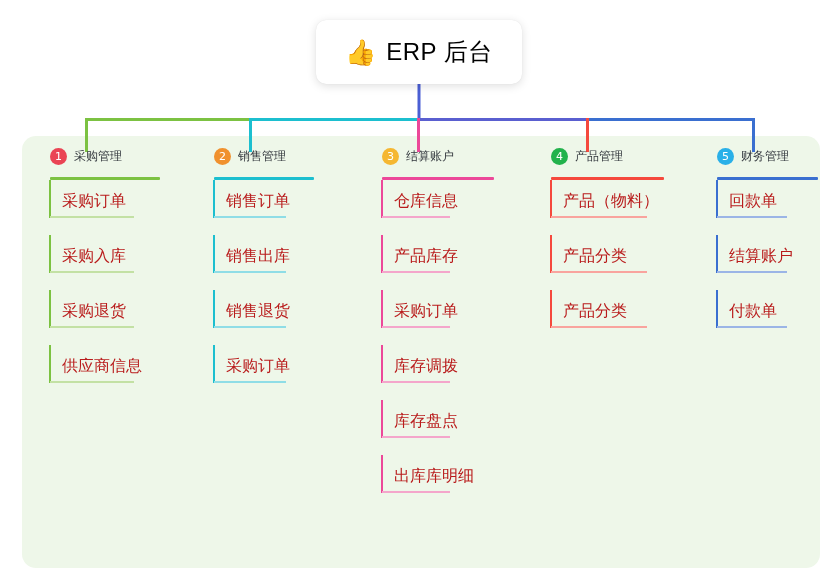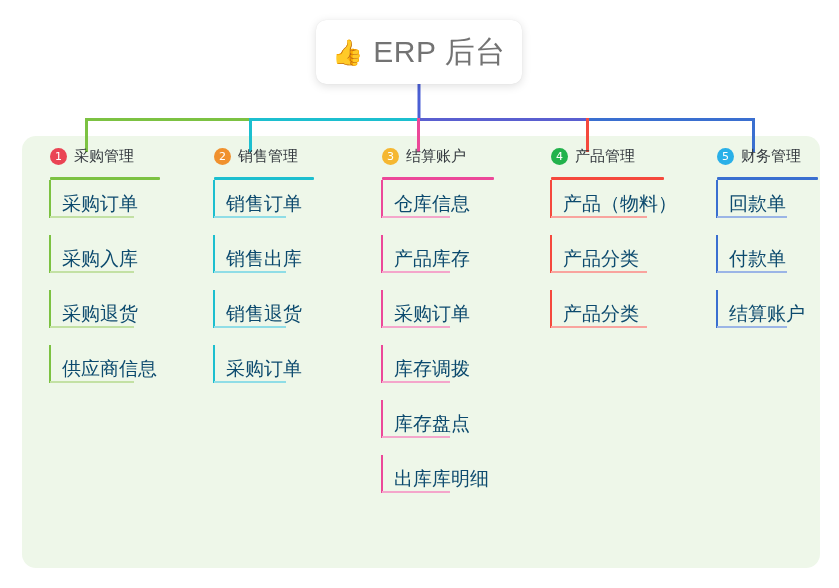--- a/index.html
+++ b/index.html
@@ -34,22 +34,22 @@
     justify-content: center;
     gap: 10px;
     box-sizing: border-box;
   }
   #root-node .thumb {
     font-size: 25px;
     line-height: 1;
     display: inline-block;
   }
   #root-node .root-label {
-    font-size: 30px;
-    color: #737373;
+    font-size: 24px;
+    color: #000000;
     letter-spacing: 0.5px;
     white-space: nowrap;
   }
 
   
   #wires {
     position: absolute;
     left: 0; top: 0;
     width: 839px;
     height: 588px;
@@ -86,21 +86,21 @@
     height: 17px;
     border-radius: 50%;
     color: #ffffff;
     font-size: 11px;
     line-height: 17px;
     text-align: center;
     flex: 0 0 auto;
     font-family: "DejaVu Sans", sans-serif;
   }
   .col-title {
-    font-size: 15px;
+    font-size: 12px;
     color: #33383e;
     font-weight: normal;
   }
   .head-rule {
     height: 3px;
     border-radius: 1px;
     margin-top: 8px;
   }
 
   .children {
@@ -108,22 +108,22 @@
     margin-top: 0;
   }
   .child {
     position: relative;
     height: 55px;
   }
   .child .child-label {
     position: absolute;
     left: 26px;
     top: 11px;
-    font-size: 19px;
-    color: #0c4a6e;
+    font-size: 16px;
+    color: #b91c1c;
     white-space: nowrap;
   }
   .child .child-rule {
     position: absolute;
     left: 14px;
     top: 36px;
     height: 2px;
   }
   .child .child-stem {
     position: absolute;
@@ -289,27 +289,27 @@
           <span class="badge" style="background: rgb(42, 176, 232);">5</span>
           <span class="col-title">财务管理</span>
         </div>
         <div class="head-rule" style="background: rgb(58, 111, 208); width: 101px; margin-left: 14px;"></div>
         <div class="children">
           <div class="child">
             <span class="child-stem" style="background: rgb(58, 111, 208);"></span>
             <span class="child-label">回款单</span>
             <span class="child-rule" style="background: rgb(155, 181, 230); width: 70px;"></span>
           </div>
+          <div class="child tail">
+            <span class="child-stem" style="background: rgb(58, 111, 208);"></span>
+            <span class="child-label">结算账户</span>
+            <span class="child-rule" style="background: rgb(155, 181, 230); width: 70px;"></span>
+          </div>
           <div class="child">
             <span class="child-stem" style="background: rgb(58, 111, 208);"></span>
             <span class="child-label">付款单</span>
             <span class="child-rule" style="background: rgb(155, 181, 230); width: 70px;"></span>
           </div>
-          <div class="child tail">
-            <span class="child-stem" style="background: rgb(58, 111, 208);"></span>
-            <span class="child-label">结算账户</span>
-            <span class="child-rule" style="background: rgb(155, 181, 230); width: 70px;"></span>
-          </div>
         </div>
       </div>
     </div>
 
 </div>
 
 </body></html>

